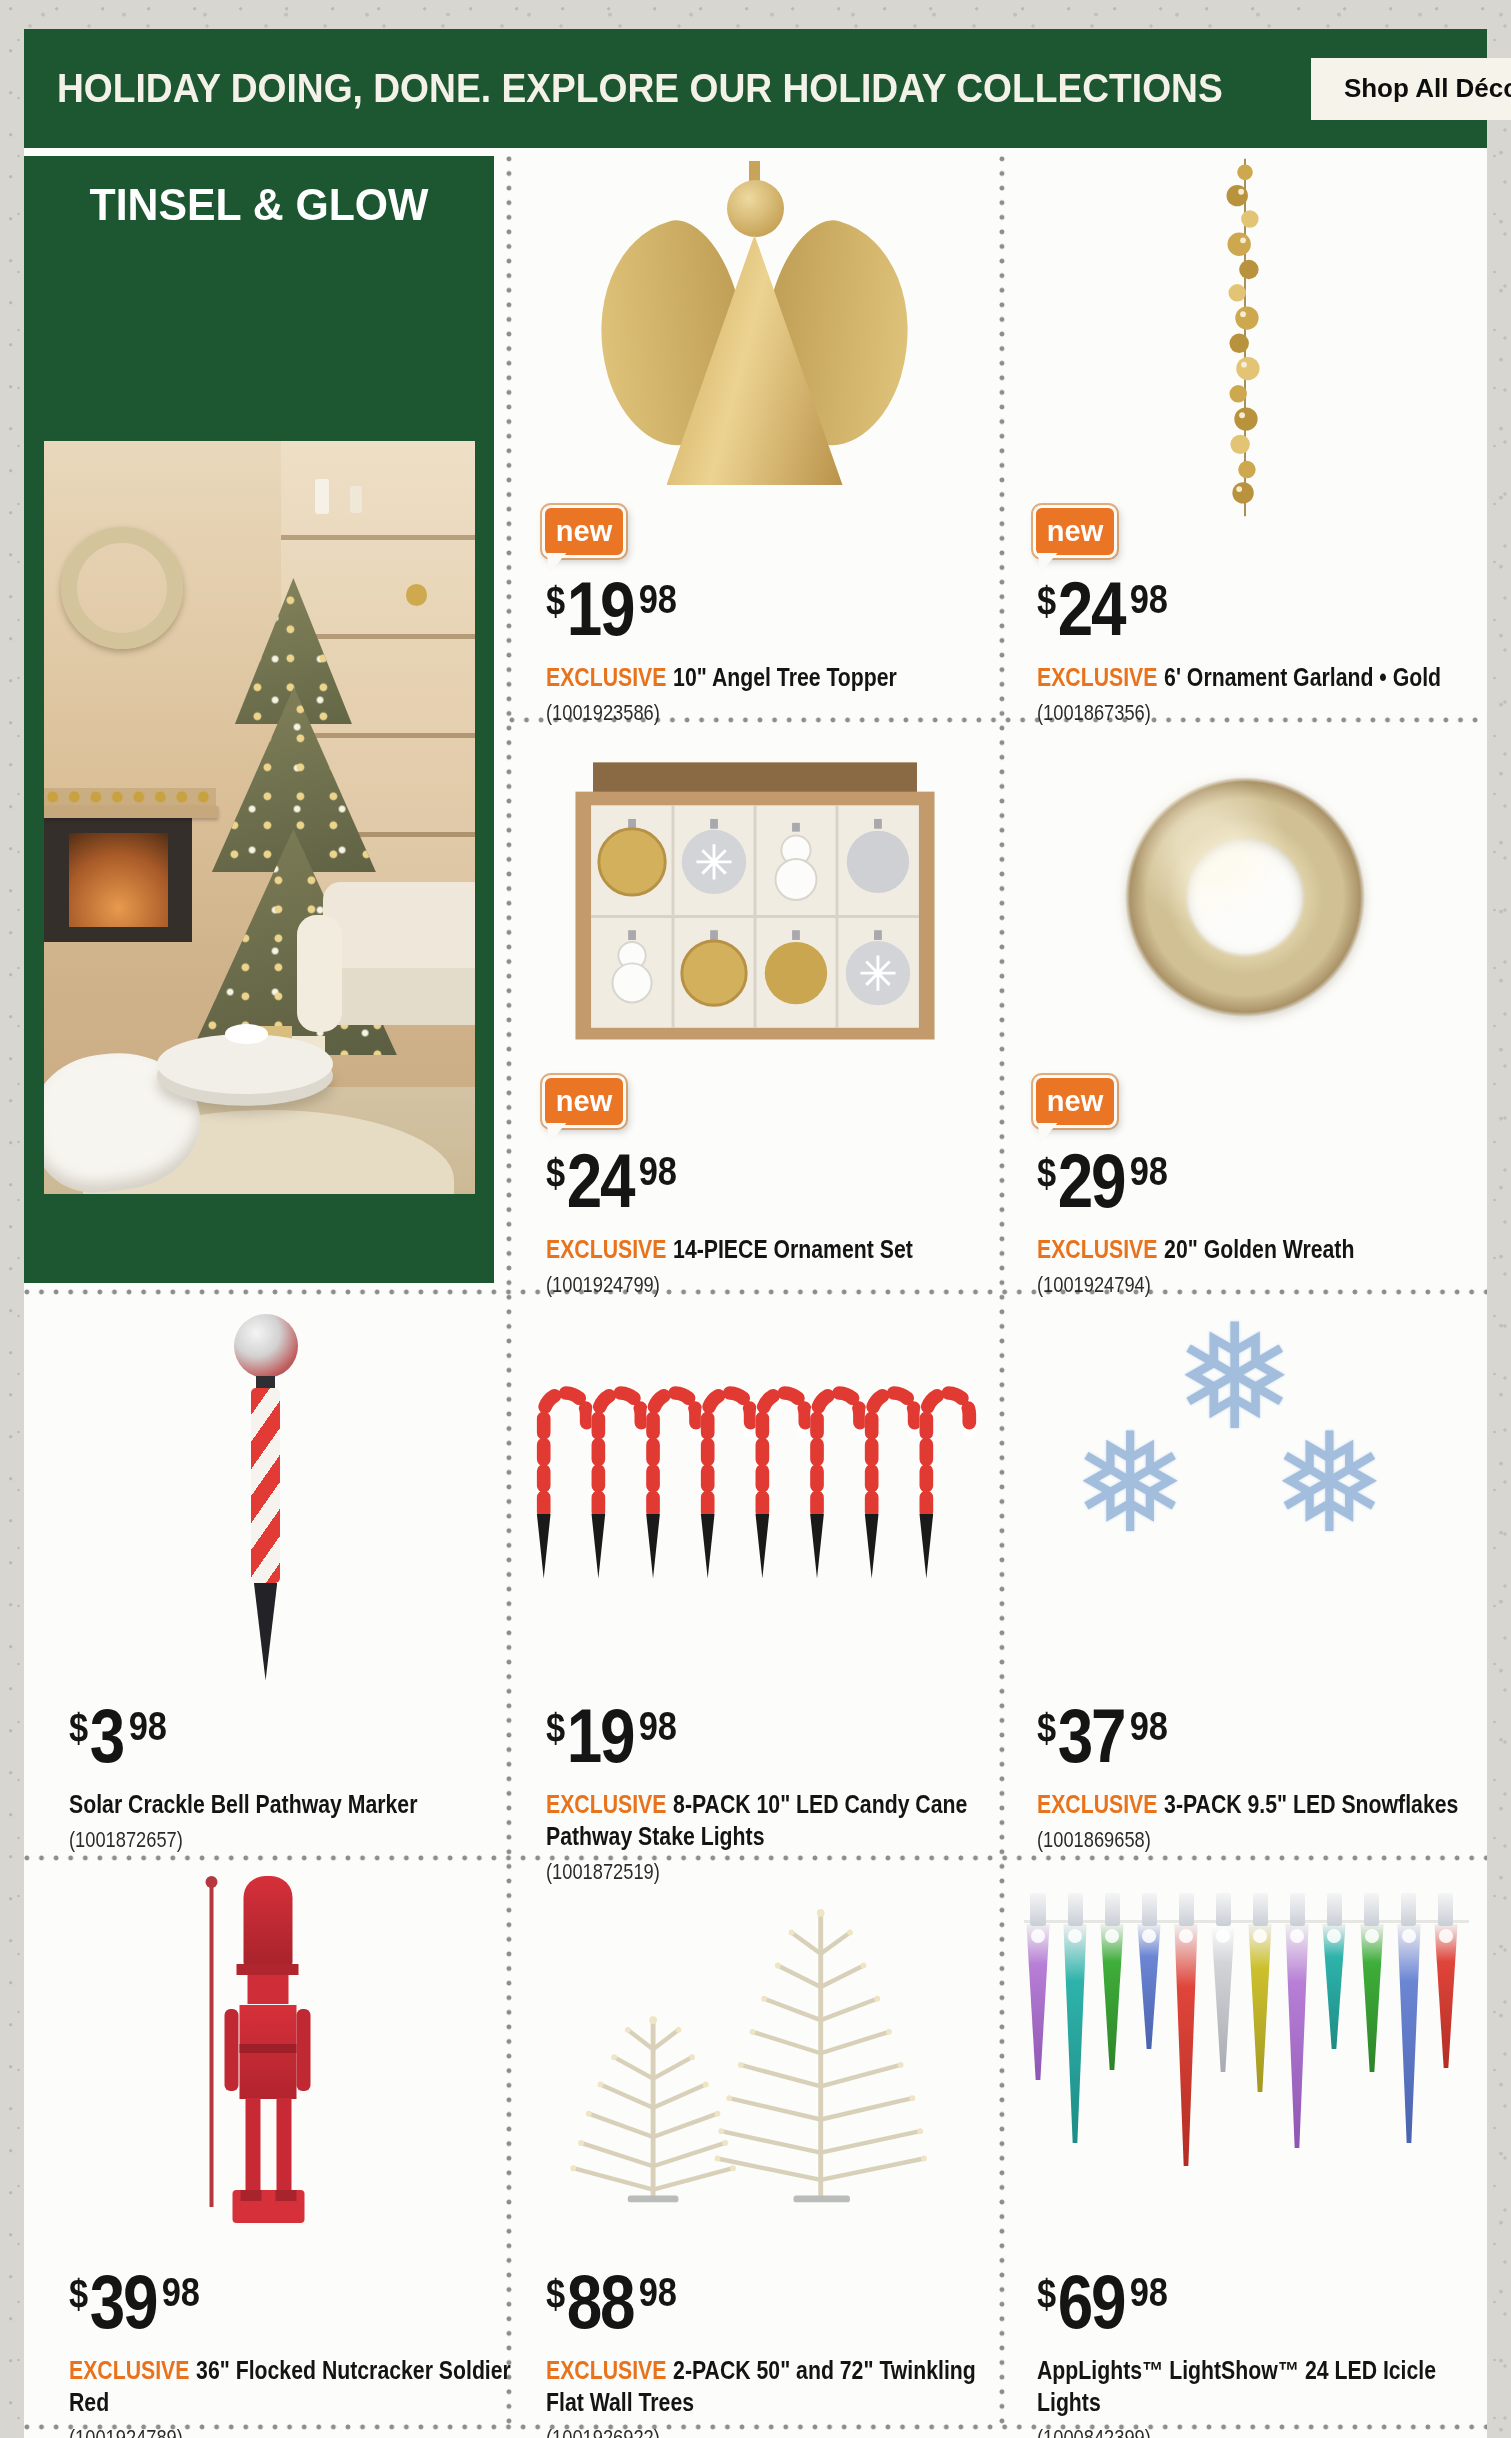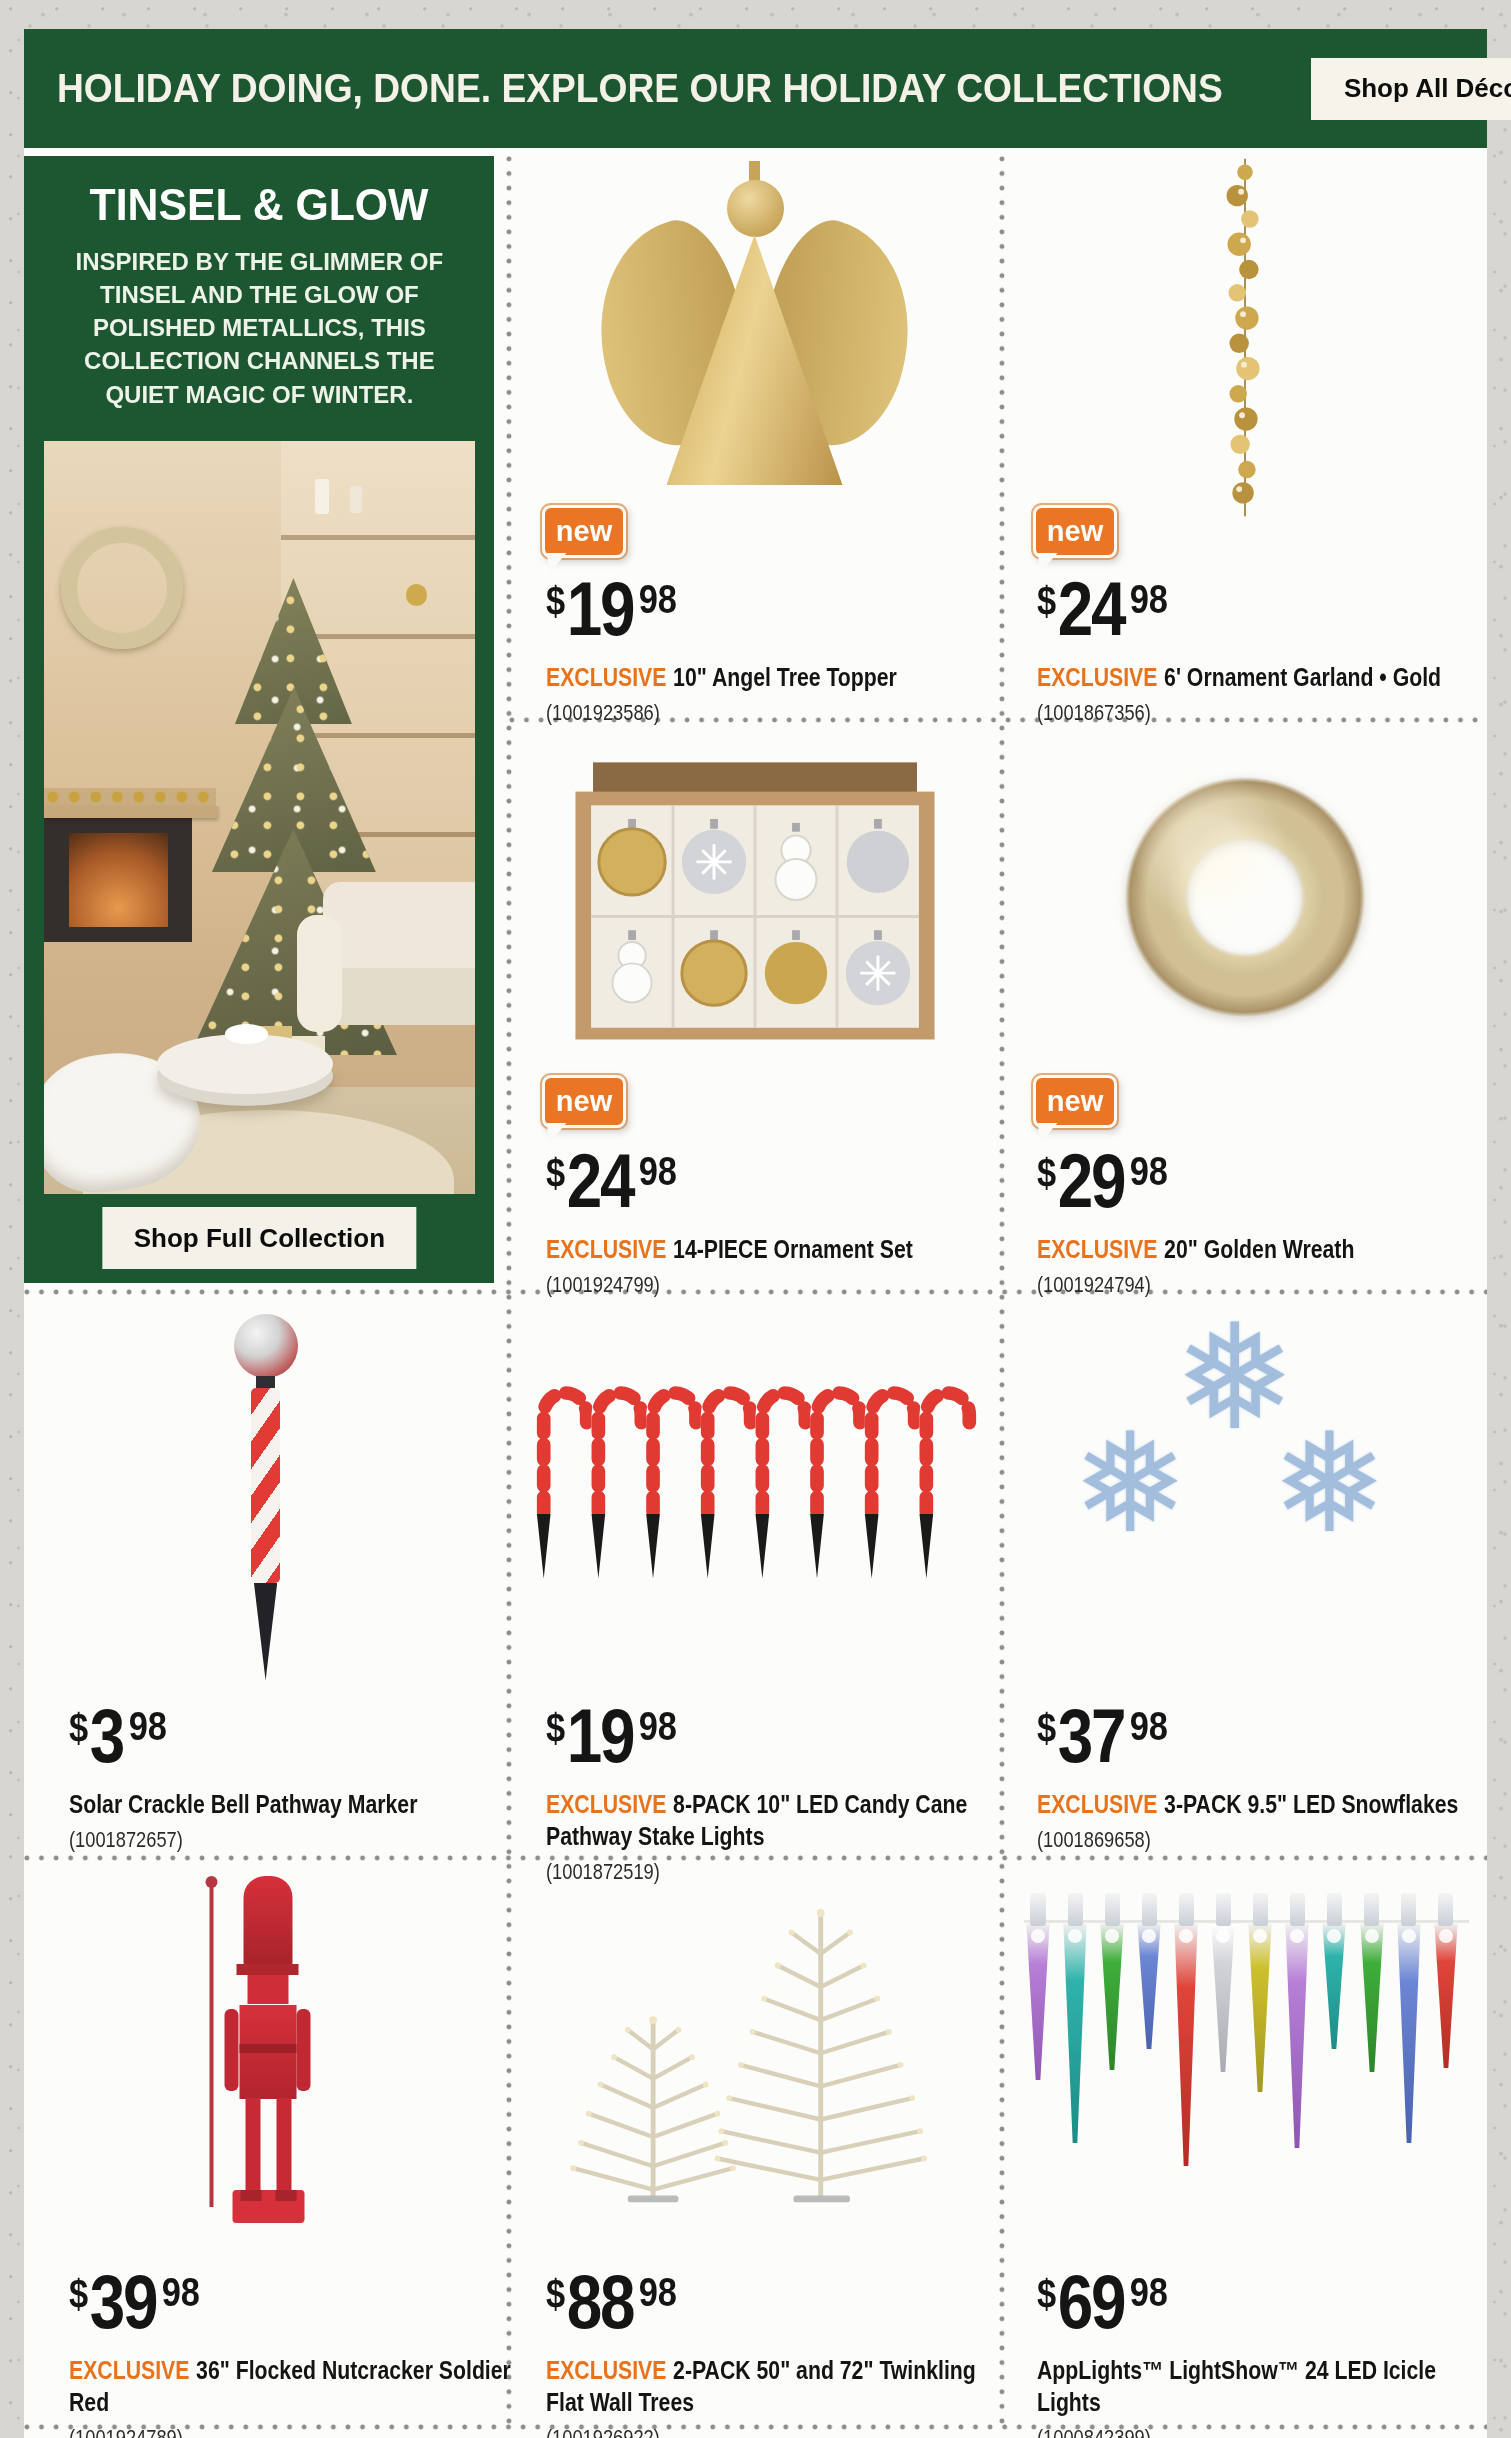--- a/index.html
+++ b/index.html
@@ -74,21 +74,20 @@
 
   <div class="dot-v" style="left:506px;top:156px;height:2272px"></div>
   <div class="dot-v" style="left:999px;top:156px;height:2272px"></div>
   <div class="dot-h" style="left:509px;top:717px;width:978px"></div>
   <div class="dot-h" style="left:24.4px;top:1289px;width:1463px"></div>
   <div class="dot-h" style="left:24.4px;top:1855px;width:1463px"></div>
   <div class="dot-h" style="left:24.4px;top:2424px;width:1463px"></div>
 
   <div class="cpanel">
     <div class="cp-title">TINSEL &amp; GLOW</div>
-    <div class="cp-desc">INSPIRED BY THE GLIMMER OF TINSEL AND THE GLOW OF POLISHED METALLICS, THIS COLLECTION CHANNELS THE QUIET MAGIC OF WINTER.</div>
 
     <div class="cp-photo">
       <div class="ab" style="inset:0;background:linear-gradient(180deg,#e9d8bc 0%,#dcc29b 42%,#cfb28a 72%,#c9ab82 100%)"></div>
       <div class="ab" style="left:55%;top:0;width:45%;height:62%;background:repeating-linear-gradient(180deg,rgba(255,248,235,.25) 0 94px,rgba(110,80,45,.45) 94px 99px);opacity:.85"></div>
       <div class="ab" style="left:63%;top:5%;width:13.7px;height:35px;background:#f6f1e6;border-radius:2.9px"></div>
       <div class="ab" style="left:71%;top:6%;width:11.7px;height:27px;background:#efe8d8;border-radius:2.9px"></div>
       <div class="ab" style="left:84%;top:19%;width:21.5px;height:21.5px;border-radius:50%;background:#cfa94e"></div>
       <div class="ab" style="left:17.6px;top:86px;width:90px;height:90px;border-radius:50%;border:16.6px solid #d3c49c;box-shadow:0 2.9px 5.9px rgba(80,60,30,.35)"></div>
       <div class="ab" style="left:0;top:376px;width:148px;height:125px;background:#352f2b"></div>
       <div class="ab" style="left:25px;top:392px;width:99px;height:94px;background:radial-gradient(circle at 50% 80%,#e89a4e,#a85a28 60%,#512d15)"></div>
@@ -102,21 +101,20 @@
       <div class="ab" style="left:205px;top:585px;width:43px;height:35px;background:#d9bd7c"></div>
       <div class="ab" style="left:248px;top:595px;width:33px;height:27px;background:#efe6d2"></div>
       <div class="ab" style="right:-13.7px;top:441px;width:166px;height:107px;border-radius:17.6px;background:#efe8da"></div>
       <div class="ab" style="right:-13.7px;top:527px;width:166px;height:57px;border-radius:11.7px;background:#e4dccb"></div>
       <div class="ab" style="right:133px;top:474px;width:45px;height:117px;border-radius:19.5px;background:#f2ecdf"></div>
       <div class="ab" style="left:-9.8px;top:612px;width:166px;height:137px;background:#f7f5f0;border-radius:45% 55% 50% 40%;transform:rotate(-8deg);box-shadow:inset 0 -9.8px 13.7px rgba(150,140,120,.35)"></div>
       <div class="ab" style="left:113px;top:593px;width:176px;height:60px;border-radius:50%;background:#f2efe8;box-shadow:0 11.7px 0 #ddd8cd,0 19.5px 11.7px rgba(90,80,60,.25)"></div>
       <div class="ab" style="left:181px;top:583px;width:43px;height:19.5px;border-radius:50%;background:#ffffff"></div>
     </div>
 
-    <button class="cp-btn">Shop Full Collection</button>
   </div>
 
   <div class="cell rowA" style="left:509px;top:156px;width:491px;height:562px">
     <div class="art" style="left:50%;top:4.9px;transform:translateX(-50%);width:322px;height:336px">
       <div class="ab" style="left:5.9px;top:64px;width:146px;height:219px;background:linear-gradient(100deg,#e3c77e,#bb9a50);border-radius:70% 30% 60% 40%/60% 40% 60% 40%;transform:rotate(-16deg)"></div>
       <div class="ab" style="left:170px;top:64px;width:146px;height:219px;background:linear-gradient(260deg,#e3c77e,#bb9a50);border-radius:30% 70% 40% 60%/40% 60% 40% 60%;transform:rotate(16deg)"></div>
       <div class="ab" style="left:155px;top:0;width:11.7px;height:23.4px;background:#c7a458"></div>
       <div class="ab" style="left:133px;top:19.5px;width:57px;height:57px;border-radius:50%;background:radial-gradient(circle at 38% 32%,#eed9a0,#c7a458 75%)"></div>
       <div class="ab" style="left:73px;top:74px;width:176px;height:250px;background:linear-gradient(105deg,#caa554,#ecd391 45%,#b9924a);clip-path:polygon(50% 0,100% 100%,0 100%)"></div>
     </div>

